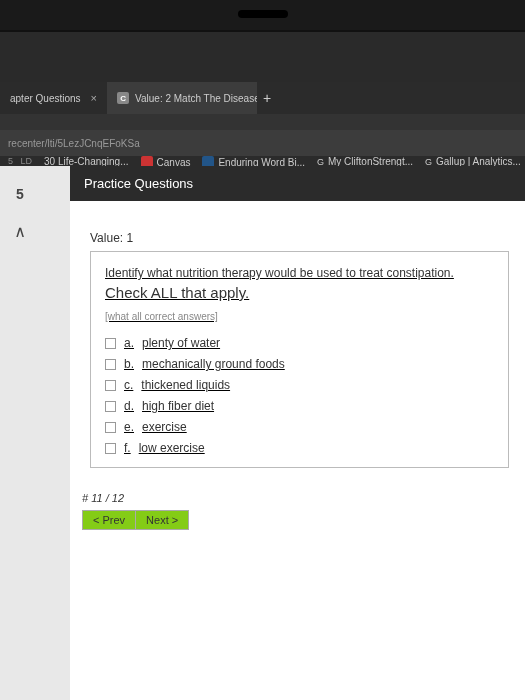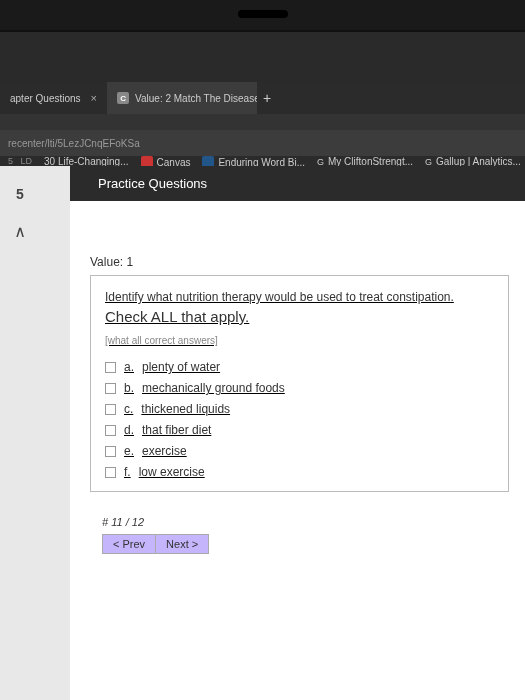--- a/index.html
+++ b/index.html
@@ -80,26 +80,25 @@
     }
     .nav-num { font-size: 14px; color: #444; font-weight: bold; }
     .nav-chevron { font-size: 16px; color: #444; }
     .main {
       flex: 1; background: #fff;
       margin-left: 30px; margin-top: 0;
       position: relative;
     }
     .pq-header {
       background: #2b2b2b; color: #fff;
-      padding: 10px 28px; font-size: 13px;
+      padding: 10px 14px; font-size: 13px;
       font-weight: normal;
     }
     .question-area {
       padding: 30px 16px 10px 20px;
-      margin-top: 24px;
     }
     .value-label {
       font-size: 12px; color: #333;
       margin-bottom: 6px;
     }
     .question-box {
       border: 1px solid #bbb;
       padding: 12px 14px;
       text-decoration: underline;
     }
@@ -120,31 +119,31 @@
     .option {
       display: flex; align-items: center; gap: 8px;
       font-size: 12px; color: #333;
     }
     .checkbox {
       width: 11px; height: 11px;
       border: 1px solid #999; background: #fff;
     }
     .opt-letter { font-weight: normal; }
     .pager {
-      padding: 14px 32px;
+      padding: 14px 12px;
     }
     .page-count {
       font-size: 11px; color: #333; font-style: italic;
       margin-bottom: 6px;
     }
     .pager-buttons { display: flex; }
     .pg-btn {
       border: 1px solid #aaa;
       padding: 3px 10px; font-size: 11px;
-      background: #c4b5fd; color: #333;
+      background: #84cc16; color: #333;
     }
     .pg-btn + .pg-btn { border-left: none; }
   </style>
 </head>
 <body>
 
 <div class="camera-notch"></div>
 <div class="laptop-frame">
  <div class="browser">
 
@@ -218,21 +217,21 @@
               <span>mechanically ground foods</span>
             </div>
             <div class="option">
               <span class="checkbox"></span>
               <span class="opt-letter">c.</span>
               <span>thickened liquids</span>
             </div>
             <div class="option">
               <span class="checkbox"></span>
               <span class="opt-letter">d.</span>
-              <span>that fiber diet</span>
+              <span>high fiber diet</span>
             </div>
             <div class="option">
               <span class="checkbox"></span>
               <span class="opt-letter">e.</span>
               <span>exercise</span>
             </div>
             <div class="option">
               <span class="checkbox"></span>
               <span class="opt-letter">f.</span>
               <span>low exercise</span>

